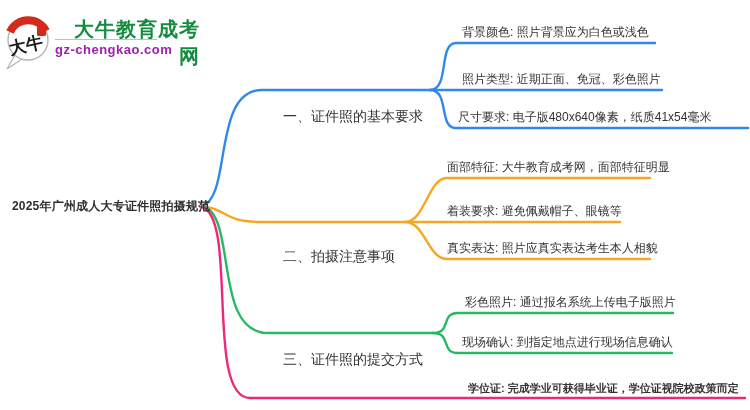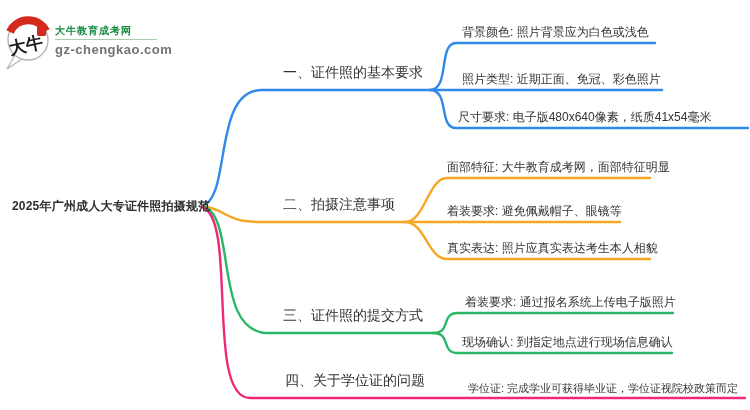--- a/index.html
+++ b/index.html
@@ -3,26 +3,26 @@
 <meta charset="utf-8">
 <style>
   html,body{margin:0;padding:0;background:#fff;}
   #stage{
     position:relative;width:750px;height:410px;background:#ffffff;overflow:hidden;
     font-family:"Liberation Sans","DejaVu Sans",sans-serif;
   }
   #wires{position:absolute;left:0;top:0;width:750px;height:410px;}
   .lbl{position:absolute;color:#2f2f2f;white-space:nowrap;}
   .root{font-size:12px;font-weight:bold;line-height:14px;letter-spacing:0.2px;text-align:center;}
-  .branch{font-size:14px;line-height:16px;color:#333;}
+  .branch{font-size:14px;line-height:16px;color:#333;margin-top:44px;}
   .child{font-size:12px;line-height:14px;color:#333;}
-  .child.small{font-size:11px;}
+  .child.small{font-size:11px;font-weight:bold;}
   
   #logo{position:absolute;left:0;top:0;width:200px;height:80px;}
-  .logo-title{position:absolute;left:55px;top:24px;font-size:10px;font-weight:bold;letter-spacing:1px;text-align:right;}
+  .logo-title{position:absolute;left:55px;top:16px;font-size:20px;font-weight:bold;letter-spacing:1px;text-align:right;}
   .logo-sub{position:absolute;left:55px;top:42px;font-size:13px;font-weight:bold;letter-spacing:0.5px;}
   .logo-rule{position:absolute;left:55px;top:39px;width:102px;height:1px;background:#aecbae;}
 </style>
 </head>
 <body>
 
 <div id="stage">
 
   <svg id="wires" viewBox="0 0 750 410" fill="none" stroke-linecap="round" stroke-width="2.4">
 
@@ -44,36 +44,36 @@
   <div id="logo">
     <svg width="60" height="80" viewBox="0 0 60 80">
       <path d="M15,55 L7,69 L22,59 Z" fill="#ffffff" stroke="#b5b5b5" stroke-width="1.2"></path>
       <circle cx="28" cy="40" r="20" fill="#ffffff" stroke="#b5b5b5" stroke-width="1.4"></circle>
       <path d="M10,32 A20,20 0 0 1 46,31" stroke="#d42a1e" stroke-width="8" fill="none"></path>
       <rect x="37" y="26" width="9" height="10" rx="1.5" fill="#d42a1e"></rect>
       <text x="26" y="51" font-size="17" font-weight="bold" fill="#1a1a1a" text-anchor="middle" transform="rotate(-12 26 45)" font-family="&quot;Liberation Sans&quot;,&quot;DejaVu Sans&quot;,sans-serif">大牛</text>
     </svg>
     <div class="logo-title" style="color:#148c40;">大牛教育成考网</div>
     <div class="logo-rule"></div>
-    <div class="logo-sub" style="color:#737373;">gz-chengkao.com</div>
+    <div class="logo-sub" style="color:#a21caf;">gz-chengkao.com</div>
   </div>
 
   <div class="lbl root" style="left:12px;top:199px;">2025年广州成人大专证件照拍摄规范</div>
 
   <div class="lbl branch" style="left:283px;top:64px;">一、证件照的基本要求</div>
-  <div class="lbl branch" style="left:283px;top:196px;">二、拍摄注意事项</div>
+  <div class="lbl branch" style="left:283px;top:204px;">二、拍摄注意事项</div>
   <div class="lbl branch" style="left:283px;top:307px;">三、证件照的提交方式</div>
   <div class="lbl branch" style="left:285px;top:372px;text-align:center;">四、关于学位证的问题</div>
 
   <div class="lbl child" style="left:462px;top:25px;">背景颜色: 照片背景应为白色或浅色</div>
   <div class="lbl child" style="left:462px;top:72px;">照片类型: 近期正面、免冠、彩色照片</div>
   <div class="lbl child" style="left:458px;top:110px;">尺寸要求: 电子版480x640像素，纸质41x54毫米</div>
 
   <div class="lbl child" style="left:447px;top:160px;">面部特征: 大牛教育成考网，面部特征明显</div>
   <div class="lbl child" style="left:447px;top:204px;">着装要求: 避免佩戴帽子、眼镜等</div>
   <div class="lbl child" style="left:447px;top:241px;">真实表达: 照片应真实表达考生本人相貌</div>
 
-  <div class="lbl child" style="left:465px;top:295px;">着装要求: 通过报名系统上传电子版照片</div>
+  <div class="lbl child" style="left:465px;top:295px;">彩色照片: 通过报名系统上传电子版照片</div>
   <div class="lbl child" style="left:462px;top:335px;">现场确认: 到指定地点进行现场信息确认</div>
 
   <div class="lbl child small" style="left:468px;top:381px;">学位证: 完成学业可获得毕业证，学位证视院校政策而定</div>
 
 </div>
 
 </body></html>

